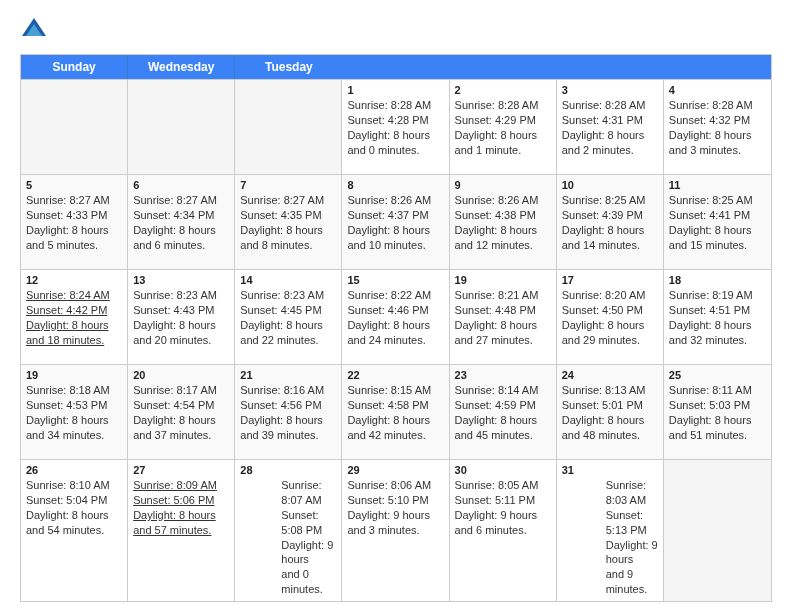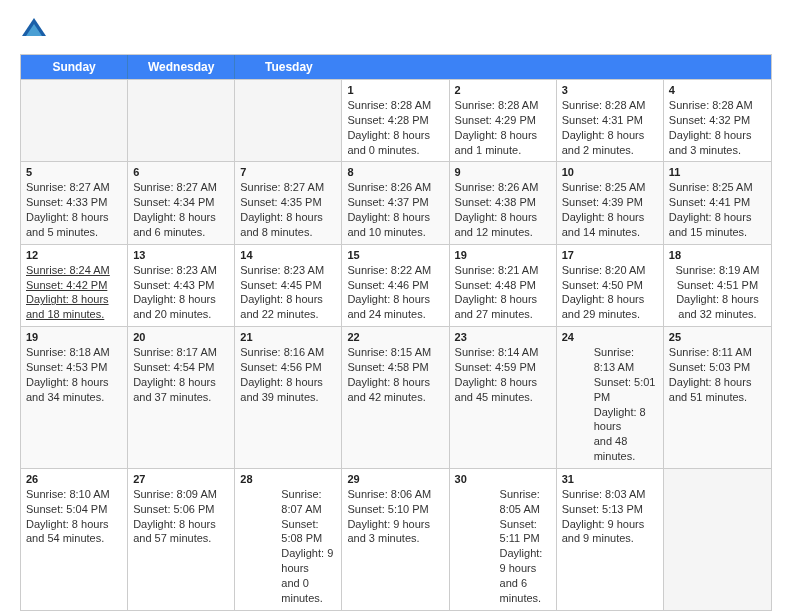--- a/index.html
+++ b/index.html
@@ -264,21 +264,21 @@
           </div>
           <div class="cal-cell">
             <div class="day-num">17</div>
             <div class="cell-text" style="white-space: pre-line;">Sunrise: 8:20 AM
 Sunset: 4:50 PM
 Daylight: 8 hours
 and 29 minutes.</div>
           </div>
           <div class="cal-cell">
             <div class="day-num">18</div>
-            <div class="cell-text" style="white-space: pre-line; text-align: center;">Sunrise: 8:19 AM
+            <div class="cell-text" style="white-space: pre-line;">Sunrise: 8:19 AM
 Sunset: 4:51 PM
 Daylight: 8 hours
 and 32 minutes.</div>
           </div>
         </div>
         <div class="cal-row">
           <div class="cal-cell shaded">
             <div class="day-num">19</div>
             <div class="cell-text" style="white-space: pre-line;">Sunrise: 8:18 AM
 Sunset: 4:53 PM
@@ -308,21 +308,21 @@
           </div>
           <div class="cal-cell shaded">
             <div class="day-num">23</div>
             <div class="cell-text" style="white-space: pre-line;">Sunrise: 8:14 AM
 Sunset: 4:59 PM
 Daylight: 8 hours
 and 45 minutes.</div>
           </div>
           <div class="cal-cell shaded">
             <div class="day-num">24</div>
-            <div class="cell-text" style="white-space: pre-line; margin-left: 32px;">Sunrise: 8:13 AM
+            <div class="cell-text" style="white-space: pre-line;">Sunrise: 8:13 AM
 Sunset: 5:01 PM
 Daylight: 8 hours
 and 48 minutes.</div>
           </div>
           <div class="cal-cell shaded">
             <div class="day-num">25</div>
             <div class="cell-text" style="white-space: pre-line;">Sunrise: 8:11 AM
 Sunset: 5:03 PM
 Daylight: 8 hours
 and 51 minutes.</div>
@@ -331,49 +331,49 @@
         <div class="cal-row">
           <div class="cal-cell">
             <div class="day-num">26</div>
             <div class="cell-text" style="white-space: pre-line;">Sunrise: 8:10 AM
 Sunset: 5:04 PM
 Daylight: 8 hours
 and 54 minutes.</div>
           </div>
           <div class="cal-cell">
             <div class="day-num">27</div>
-            <div class="cell-text" style="white-space: pre-line;">Sunrise: 8:09 AM
+            <div class="cell-text" style="white-space: pre-line; text-decoration: underline;">Sunrise: 8:09 AM
 Sunset: 5:06 PM
 Daylight: 8 hours
 and 57 minutes.</div>
           </div>
           <div class="cal-cell">
             <div class="day-num">28</div>
             <div class="cell-text" style="white-space: pre-line; margin-left: 41px;">Sunrise: 8:07 AM
 Sunset: 5:08 PM
 Daylight: 9 hours
 and 0 minutes.</div>
           </div>
           <div class="cal-cell">
             <div class="day-num">29</div>
             <div class="cell-text" style="white-space: pre-line;">Sunrise: 8:06 AM
 Sunset: 5:10 PM
 Daylight: 9 hours
 and 3 minutes.</div>
           </div>
           <div class="cal-cell">
             <div class="day-num">30</div>
-            <div class="cell-text" style="white-space: pre-line; margin-left: 45px;">Sunrise: 8:05 AM
+            <div class="cell-text" style="white-space: pre-line;">Sunrise: 8:05 AM
 Sunset: 5:11 PM
 Daylight: 9 hours
 and 6 minutes.</div>
           </div>
           <div class="cal-cell">
             <div class="day-num">31</div>
-            <div class="cell-text" style="white-space: pre-line;">Sunrise: 8:03 AM
+            <div class="cell-text" style="white-space: pre-line; margin-left: 44px;">Sunrise: 8:03 AM
 Sunset: 5:13 PM
 Daylight: 9 hours
 and 9 minutes.</div>
           </div>
           <div class="cal-cell empty"></div>
         </div>
       </div>
   </div>
 </div>
 

